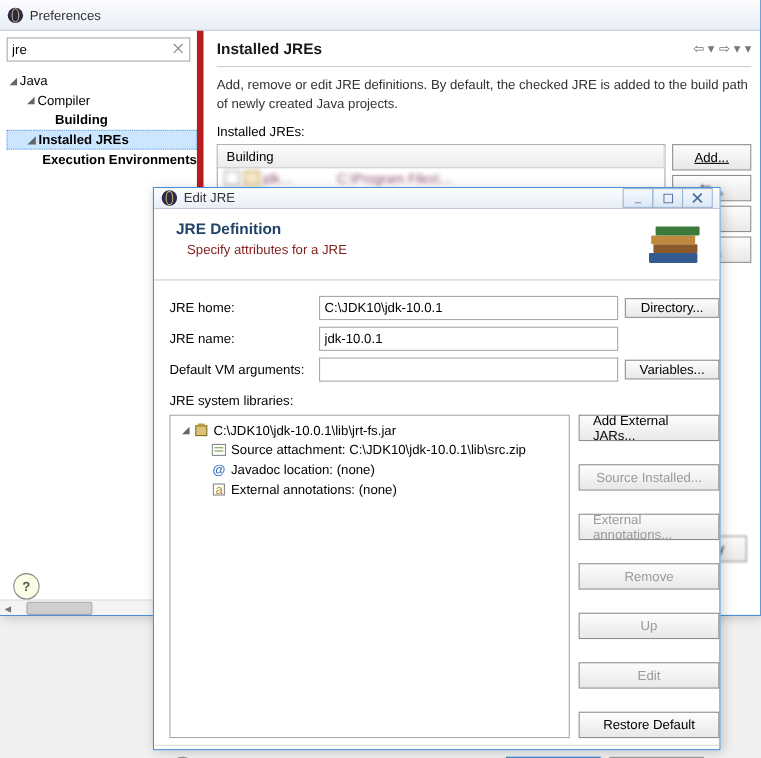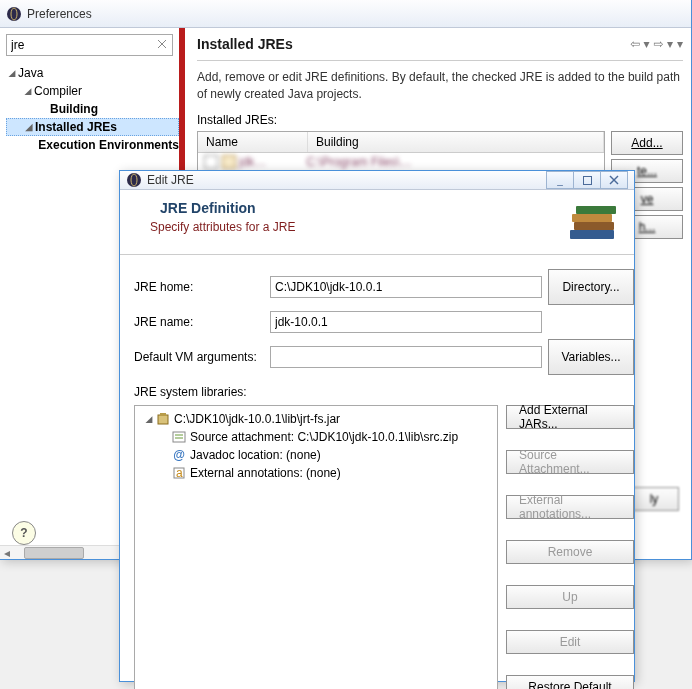--- a/index.html
+++ b/index.html
@@ -45,31 +45,31 @@
 .tbody-row { display: flex; padding: 2px 6px; align-items: center; height: 18px; }
 .tbody-row .cb { width: 14px; height: 14px; border: 1px solid #888; margin-right: 4px; }
 .blurred { filter: blur(2px); color: #8a4a6a; }
 .jicon { width: 14px; height: 14px; margin-right: 3px; border: 1px solid #b08a40; background: #f7e9c8; }
 .side-btns { display: flex; flex-direction: column; gap: 4px; width: 72px; text-decoration: underline; }
 .btn { height: 24px; border: 1px solid #8f8f8f; background: linear-gradient(#fdfdfd,#e8e8e8); cursor: default; display: flex; align-items: center; justify-content: center; padding: 0 12px; }
 .btn.disabled { color: #9a9a9a; }
 .help-row { position: absolute; bottom: 14px; left: 12px; }
 .help-circle { width: 24px; height: 24px; border: 1px solid #888; border-radius: 50%; display: flex; align-items: center; justify-content: center; color: #555; background: #fcfde5; font-weight: bold; }
 
-#editjre { left: 119px; top: 170px; width: 516px; height: 512px; z-index: 10; display: flex; flex-direction: column; }
+#editjre { left: 139px; top: 170px; width: 516px; height: 512px; z-index: 10; display: flex; flex-direction: column; }
 .dlg-banner { background: #fff; padding: 10px 14px 10px 20px; display: flex; border-bottom: 1px solid #ccc; }
 .dlg-banner .txt { flex: 1; }
-.dlg-banner .btitle { font-size: 14px; font-weight: bold; color: #224469; margin-bottom: 4px; margin-left: 20px; }
+.dlg-banner .btitle { font-size: 14px; font-weight: bold; color: #224469; margin-bottom: 4px; }
 .dlg-banner .bsub { color: #7f1d1d; margin-left: 10px; }
 .dlg-banner .bicon { width: 54px; height: 44px; }
 .dlg-body { padding: 14px 0 6px 14px; flex: 1; display: flex; flex-direction: column; }
 .form-row { display: flex; align-items: center; margin-bottom: 6px; gap: 6px; }
 .form-row label { width: 130px; }
 .form-row input { flex: 1; height: 22px; padding: 2px 4px; border: 1px solid #a9a9a9; }
-.form-row .btn { width: 86px; height: 36px; padding: 0; }
+.form-row .btn { width: 86px; height: 18px; padding: 0; }
 .lib-area { display: flex; gap: 8px; flex: 1; margin-top: 2px; }
 .lib-tree { flex: 1; border: 1px solid #a9a9a9; background: #fff; padding: 4px 2px; overflow: hidden; }
 .lib-row { display: flex; align-items: center; height: 18px; white-space: nowrap; }
 .lib-ic { width: 16px; height: 16px; margin-right: 3px; display: flex; align-items: center; justify-content: center; }
 .lib-btns { display: flex; flex-direction: column; gap: 21px; width: 128px; }
 .lib-btns .btn { width: 100%; height: 24px; font-size: 12px; }
 .dlg-footer { padding: 10px 14px 14px 14px; display: flex; align-items: center; border-top: 1px solid #ddd; }
 .dlg-footer .spacer { flex: 1; }
 .dlg-footer .btn { width: 86px; margin-left: 8px; }
 .btn.default { border: 1px solid #3a77c0; box-shadow: 0 0 2px #6aa3e0; }
@@ -153,21 +153,20 @@
           <span>⇨ ▾</span>
           <span>▾</span>
         </div>
       </div>
       <div class="divider"></div>
       <div class="desc">Add, remove or edit JRE definitions. By default, the checked JRE is added to the build path of newly created Java projects.</div>
       <div class="sublabel">Installed JREs:</div>
       <div class="table-area">
         <div class="table">
           <div class="thead">
-            <div class="th name">Name</div>
             <div class="th loc">Building</div>
           </div>
           <div class="tbody-row blurred">
             <div class="cb"></div>
               <div class="jicon"></div>
               <span>jdk…</span>
               <span style="margin-left:40px">C:\Program Files\…</span>
           </div>
           <div class="tbody-row blurred">
             <div class="cb"></div>
@@ -283,21 +282,21 @@
               <svg width="14" height="14">
                 <rect x="2" y="2" width="10" height="10" fill="#fff" stroke="#888"></rect>
                 <text x="4" y="11" font-size="9" fill="#c58a1a">a</text>
               </svg>
             </span>
           <span>External annotations: (none)</span>
         </div>
       </div>
       <div class="lib-btns">
         <div class="btn">Add External JARs...</div>
-        <div class="btn disabled">Source Attachment...</div>
+        <div class="btn disabled">Source Installed...</div>
         <div class="btn disabled">External annotations...</div>
         <div class="btn disabled">Remove</div>
         <div class="btn disabled">Up</div>
         <div class="btn disabled">Edit</div>
         <div class="btn">Restore Default</div>
       </div>
     </div>
   </div>
   <div class="dlg-footer">
     <div class="help-circle">?</div>

